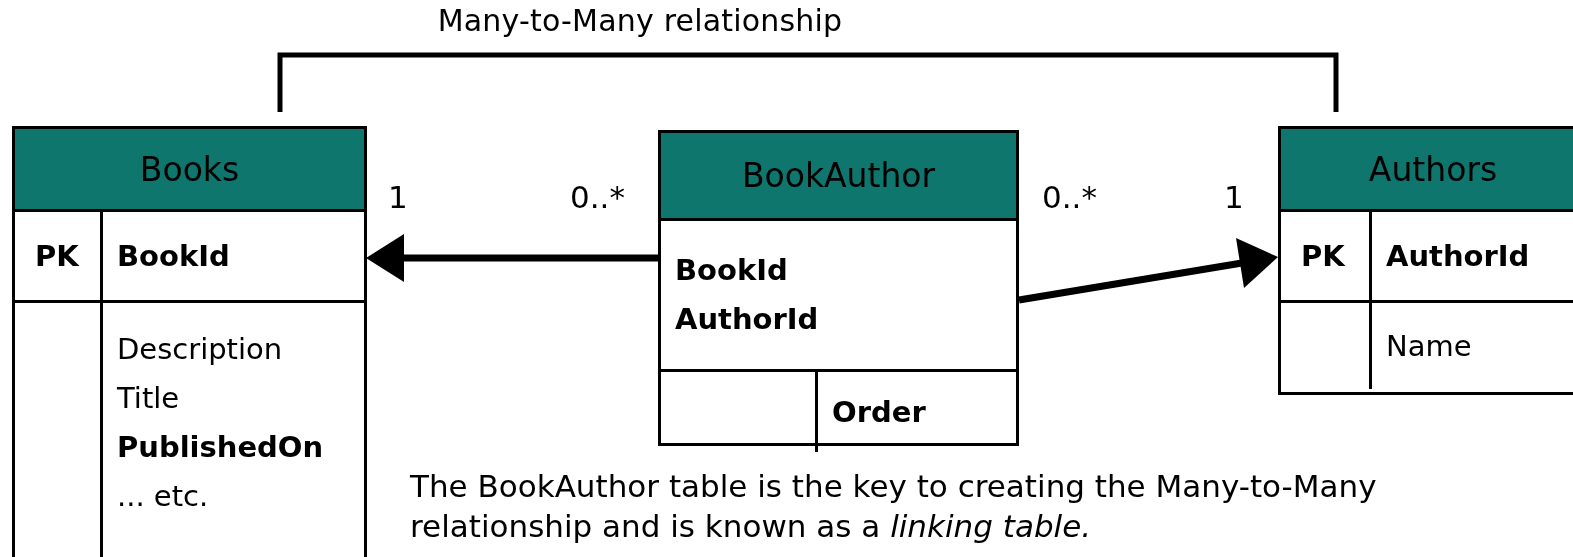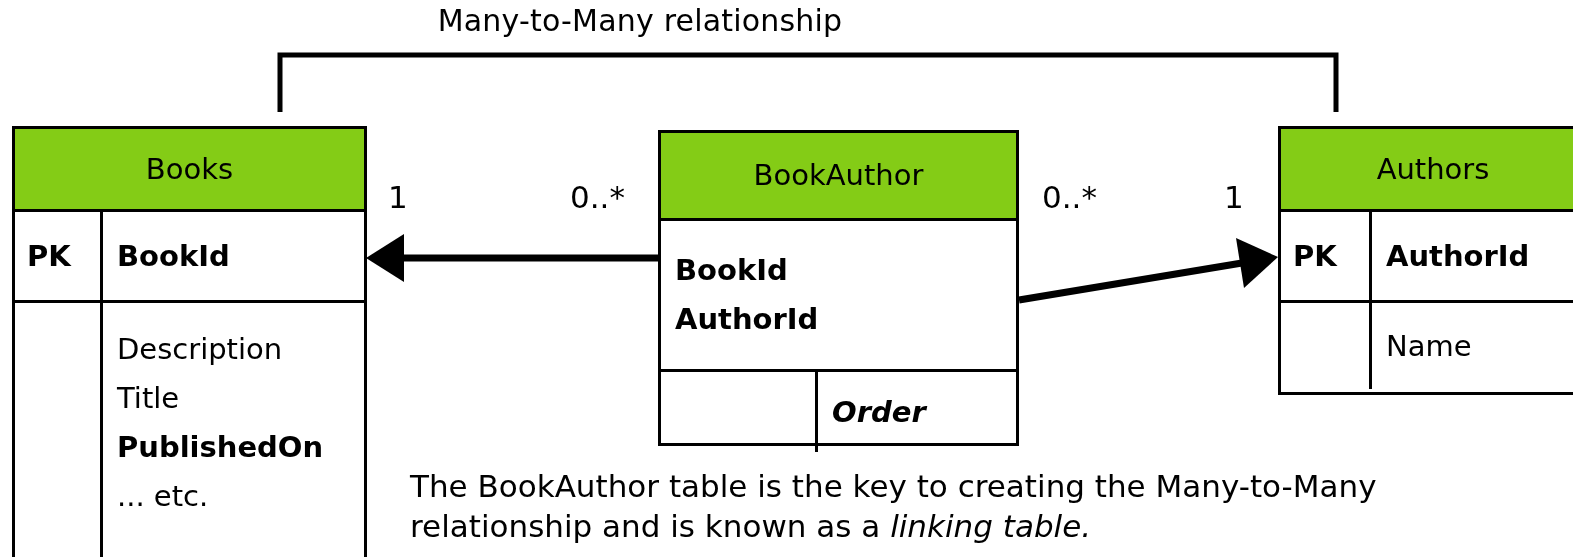--- a/index.html
+++ b/index.html
@@ -44,44 +44,44 @@
 
   
   .entity {
     position: absolute;
     box-sizing: border-box;
     border: 3px solid #000000;
     background: #ffffff;
   }
   .entity-header {
     box-sizing: border-box;
-    background: #84cc16;
+    background: #0f766e;
     border-bottom: 3px solid #000000;
     text-align: center;
-    font-size: 29px;
+    font-size: 33px;
     line-height: 1;
     display: flex;
     align-items: center;
     justify-content: center;
   }
   .entity-row {
     box-sizing: border-box;
     display: flex;
     align-items: stretch;
   }
   .entity-row + .entity-row {
     border-top: 3px solid #000000;
   }
   .key-cell {
     box-sizing: border-box;
     border-right: 3px solid #000000;
     display: flex;
     flex-direction: column;
     justify-content: center;
-    padding-left: 12px;
+    padding-left: 20px;
     font-weight: bold;
     font-size: 29px;
     line-height: 49px;
   }
   .attr-cell {
     box-sizing: border-box;
     display: flex;
     flex-direction: column;
     justify-content: center;
     padding-left: 14px;
@@ -104,21 +104,21 @@
   #entity-books .row-pk { height: 88px; }
   #entity-books .row-attrs { height: 283px; }
   #entity-books .key-cell { width: 88px; }
   #entity-books .attr-cell { width: 261px; }
   #entity-books .row-attrs .attr-cell { justify-content: flex-start; padding-top: 22px; }
 
   
   #entity-bookauthor { left: 658px; top: 130px; width: 361px; height: 316px; }
   #entity-bookauthor .entity-header { height: 88px; }
   #entity-bookauthor .row-keys { height: 148px; }
-  #entity-bookauthor .row-order { height: 83px; font-style: italic; }
+  #entity-bookauthor .row-order { height: 83px; }
   #entity-bookauthor .key-cell { width: 157px; }
   #entity-bookauthor .attr-cell { width: 198px; }
 
   
   #entity-authors { left: 1278px; top: 126px; width: 310px; height: 269px; }
   #entity-authors .entity-header { height: 83px; }
   #entity-authors .row-pk { height: 88px; }
   #entity-authors .row-name { height: 89px; }
   #entity-authors .key-cell { width: 91px; }
   #entity-authors .attr-cell { width: 213px; }

